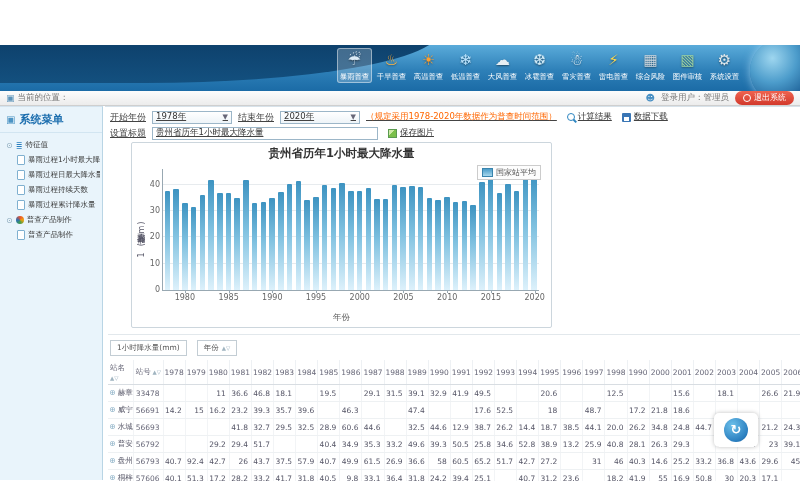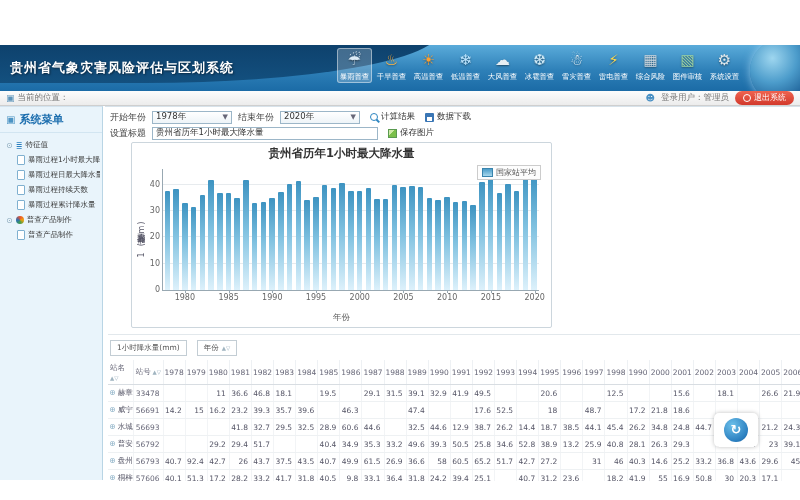--- a/index.html
+++ b/index.html
@@ -44,21 +44,21 @@
   .group-row{display:flex;align-items:center;gap:3px;padding:3px 2px 2px 4px;cursor:pointer;white-space:nowrap;}
   .toggle{color:#8aa8bb;font-size:8px;}
   .gicon-list{color:#2a7fbf;font-size:8px;font-weight:bold;}
   .wheel{width:8px;height:8px;border-radius:50%;
          background:conic-gradient(#e8522e,#f2a węg 0,#f2a20e 25%,#3f9e4d 50%,#2e6fb5 75%,#e8522e 100%);}
   .leaf{display:flex;align-items:center;gap:3px;padding:2.5px 0 2.5px 15px;white-space:nowrap;overflow:hidden;cursor:pointer;}
   .doc{flex:0 0 auto;width:6px;height:8px;background:#fff;border:1px solid #7fb0d0;border-radius:1px;}
 
   
   .main-topline{position:absolute;left:105px;top:106px;width:695px;border-top:1px solid #d7e2ea;}
-  .toolbar{position:absolute;left:110px;top:109px;width:686px;font-size:9px;color:#444;}
+  .toolbar{position:absolute;left:110px;top:109px;width:686px;font-size:9px;color:#444;text-decoration:underline;}
   .tb-row{display:flex;align-items:center;gap:6px;height:16px;}
   .selectbox{box-sizing:border-box;width:80px;height:13px;border:1px solid #9cb6c8;background:linear-gradient(#fff,#eef4f8);
              display:flex;align-items:center;justify-content:space-between;padding:0 3px;font-size:8.5px;color:#333;cursor:pointer;}
   .selectbox .car{color:#667;font-size:7px;}
   .hint{color:#f60;font-size:8.5px;white-space:nowrap;}
   .tb-btn{display:flex;align-items:center;gap:3px;color:#333;font-size:8.5px;cursor:pointer;margin-left:4px;white-space:nowrap;}
   .icon-mag{width:6px;height:6px;border:1.5px solid #2e86c1;border-radius:50%;position:relative;}
   .icon-mag::after{content:"";position:absolute;width:4px;height:1.5px;background:#2e86c1;transform:rotate(45deg);right:-3px;bottom:-1px;}
   .icon-disk{width:9px;height:9px;background:#3a76b5;border-radius:1px;position:relative;}
   .icon-disk::after{content:"";position:absolute;left:2px;bottom:1px;width:5px;height:4px;background:#fff;}
@@ -107,21 +107,20 @@
                 background:radial-gradient(circle at 35% 30%,#6cc0ea,#2b7fc0 70%,#1a5c96);font-weight:bold;}
 </style>
 </head>
 <body>
 
 <div class="page">
 
   <div class="header">
     <div class="swoosh"></div>
     <div class="earth"></div>
-    <div class="app-title">贵州省气象灾害风险评估与区划系统</div>
     <div class="nav" id="nav">
         <div class="nav-item sel">
           <div class="nav-icon" style="color: rgb(220, 235, 245);">☔</div>
           <div class="nav-label">暴雨普查</div>
         </div>
         <div class="nav-item">
           <div class="nav-icon" style="color: rgb(255, 179, 64);">♨</div>
           <div class="nav-label">干旱普查</div>
         </div>
         <div class="nav-item">
@@ -223,20 +222,21 @@
       <span>开始年份</span>
       <span class="selectbox">
         <span>1978年</span>
           <span class="car">▼</span>
       </span>
       <span>结束年份</span>
       <span class="selectbox">
         <span>2020年</span>
           <span class="car">▼</span>
       </span>
+      <span class="hint">（规定采用1978-2020年数据作为普查时间范围）</span>
       <span class="tb-btn">
         <span class="icon-mag"></span>
         <span>计算结果</span>
       </span>
       <span class="tb-btn">
         <span class="icon-disk"></span>
         <span>数据下载</span>
       </span>
     </div>
     <div class="tb-row">
@@ -495,21 +495,21 @@
             <td></td>
             <td>32.5</td>
             <td>44.6</td>
             <td>12.9</td>
             <td>38.7</td>
             <td>26.2</td>
             <td>14.4</td>
             <td>18.7</td>
             <td>38.5</td>
             <td>44.1</td>
-            <td>45.4</td>
+            <td>20.0</td>
             <td>26.2</td>
             <td>34.8</td>
             <td>24.8</td>
             <td>44.7</td>
             <td></td>
             <td>33.4</td>
             <td>21.2</td>
             <td>24.3</td>
           </tr>
           <tr>
@@ -547,21 +547,21 @@
           </tr>
           <tr>
             <td class="cname"><span class="expander">⊕</span><span>盘州</span></td>
             <td class="cid">56793</td>
             <td>40.7</td>
             <td>92.4</td>
             <td>42.7</td>
             <td>26</td>
             <td>43.7</td>
             <td>37.5</td>
-            <td>43.5</td>
+            <td>57.9</td>
             <td>40.7</td>
             <td>49.9</td>
             <td>61.5</td>
             <td>26.9</td>
             <td>36.6</td>
             <td>58</td>
             <td>60.5</td>
             <td>65.2</td>
             <td>51.7</td>
             <td>42.7</td>

